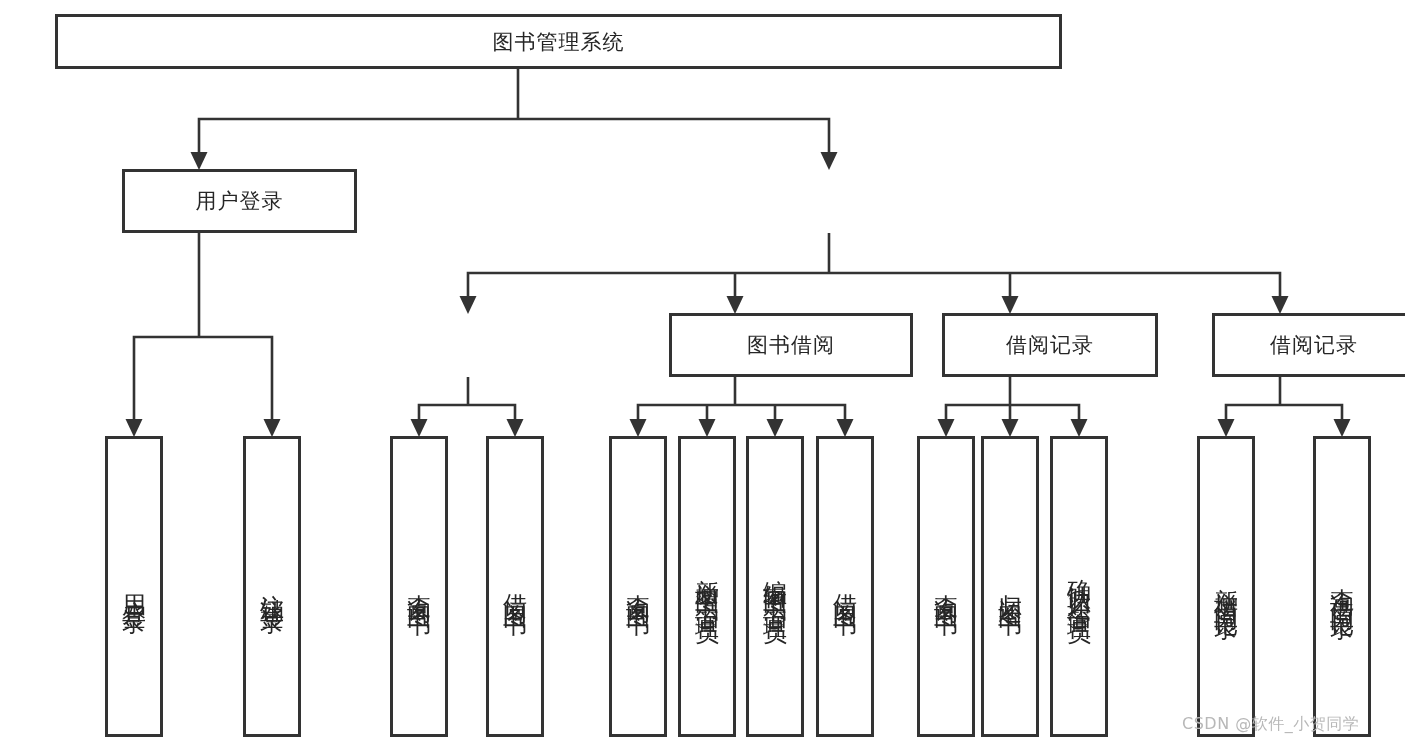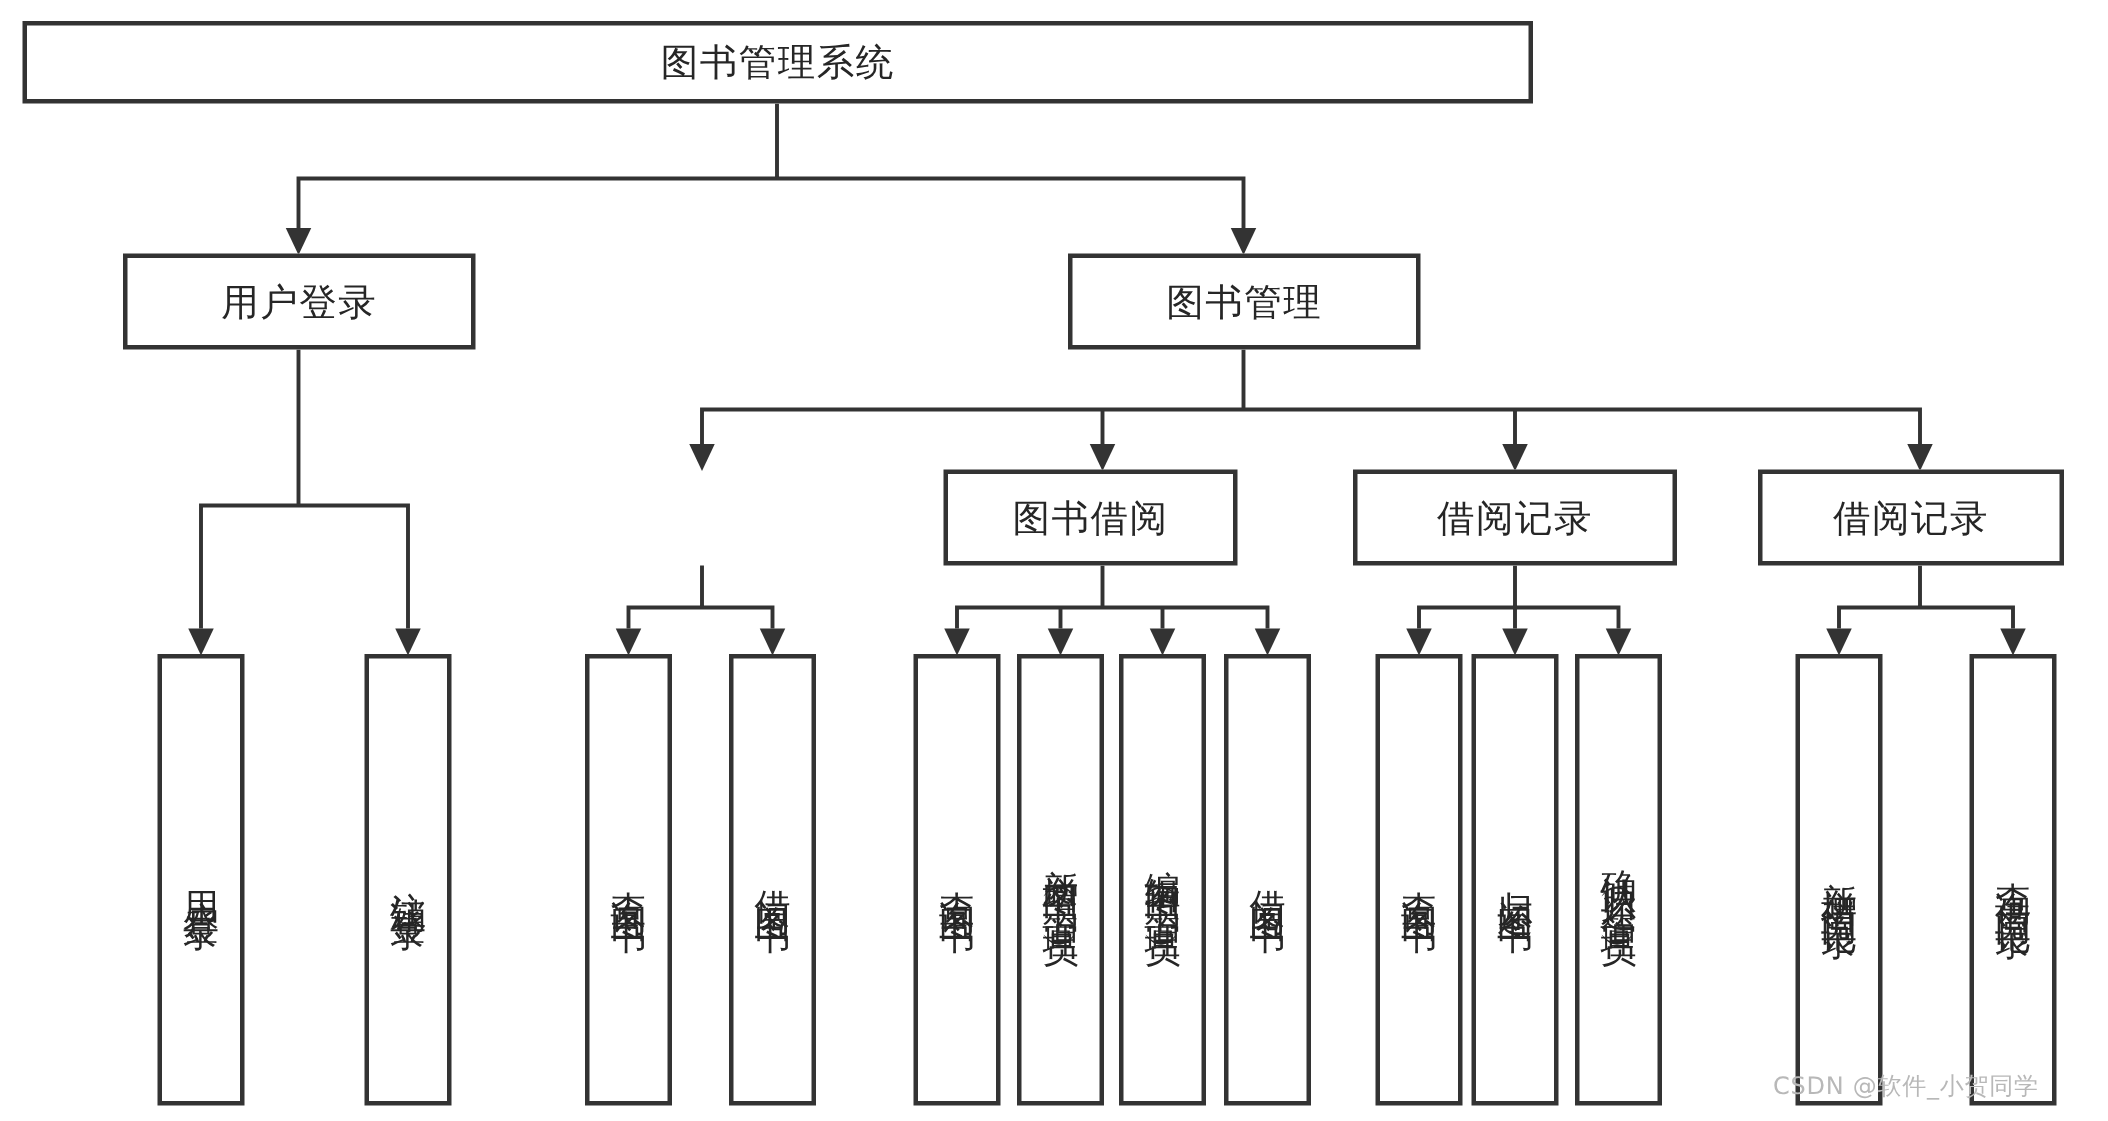--- a/index.html
+++ b/index.html
@@ -10,21 +10,21 @@
   }
   .stage { position:absolute; left:0; top:0; width:1405px; height:747px; background:var(--background,#fff); }
   svg.wires { position:absolute; left:0; top:0; width:1405px; height:747px; }
   .wire { stroke:var(--line,#333); stroke-width:2.6; fill:none; }
   .arrow { fill:var(--line,#333); stroke:none; }
   .node {
     position:absolute; background:#fff; border:3px solid var(--line,#333);
     display:flex; align-items:center; justify-content:center;
     color:var(--text,#262626);
   }
-  .h  { font-size:25px; letter-spacing:1px; }
+  .h  { font-size:21px; letter-spacing:1px;margin-left:40px; }
   .lvl1 { left:15px; top:14px; width:1007px; height:55px; }
   .lvl2 { top:169px; height:64px; width:235px; }
   .lvl3 { top:313px; height:64px; }
   .v  { top:436px; width:58px; height:301px; }
   .v span {
     writing-mode:vertical-rl; text-orientation:mixed;
     font-size:24px; letter-spacing:6px; line-height:1;
   }
   .watermark {
     position:absolute; left:1182px; top:714px;
@@ -72,25 +72,22 @@
     <polygon class="arrow" points="1333.5,419 1350.5,419 1342,437"></polygon>
   </svg>
 
   <div class="node h lvl1">
     <span>图书管理系统</span>
   </div>
 
   <div class="node h lvl2" style="left:82px">
     <span>用户登录</span>
   </div>
-  <div class="node h lvl2" style="left:712px">
-    <span>图书管理</span>
-  </div>
 
-  <div class="node h lvl3" style="left:629px;width:196px">
+  <div class="node h lvl3" style="left:629px;width:244px">
     <span>图书借阅</span>
   </div>
   <div class="node h lvl3" style="left:902px;width:216px">
     <span>借阅记录</span>
   </div>
   <div class="node h lvl3" style="left:1172px;width:204px">
     <span>借阅记录</span>
   </div>
 
   <div class="node v" style="left:105px">

